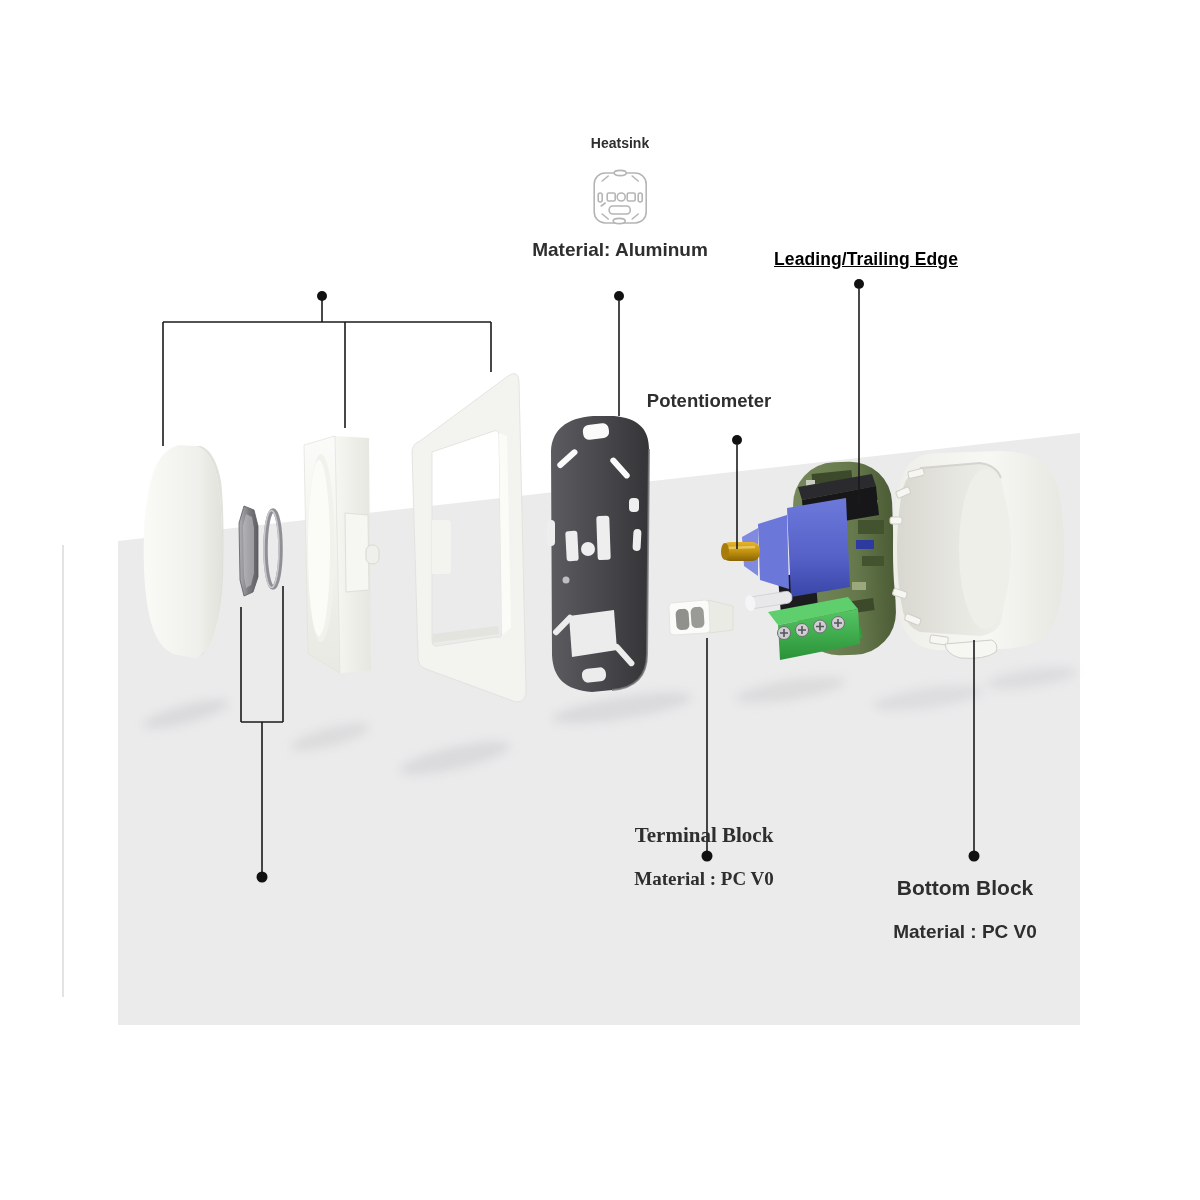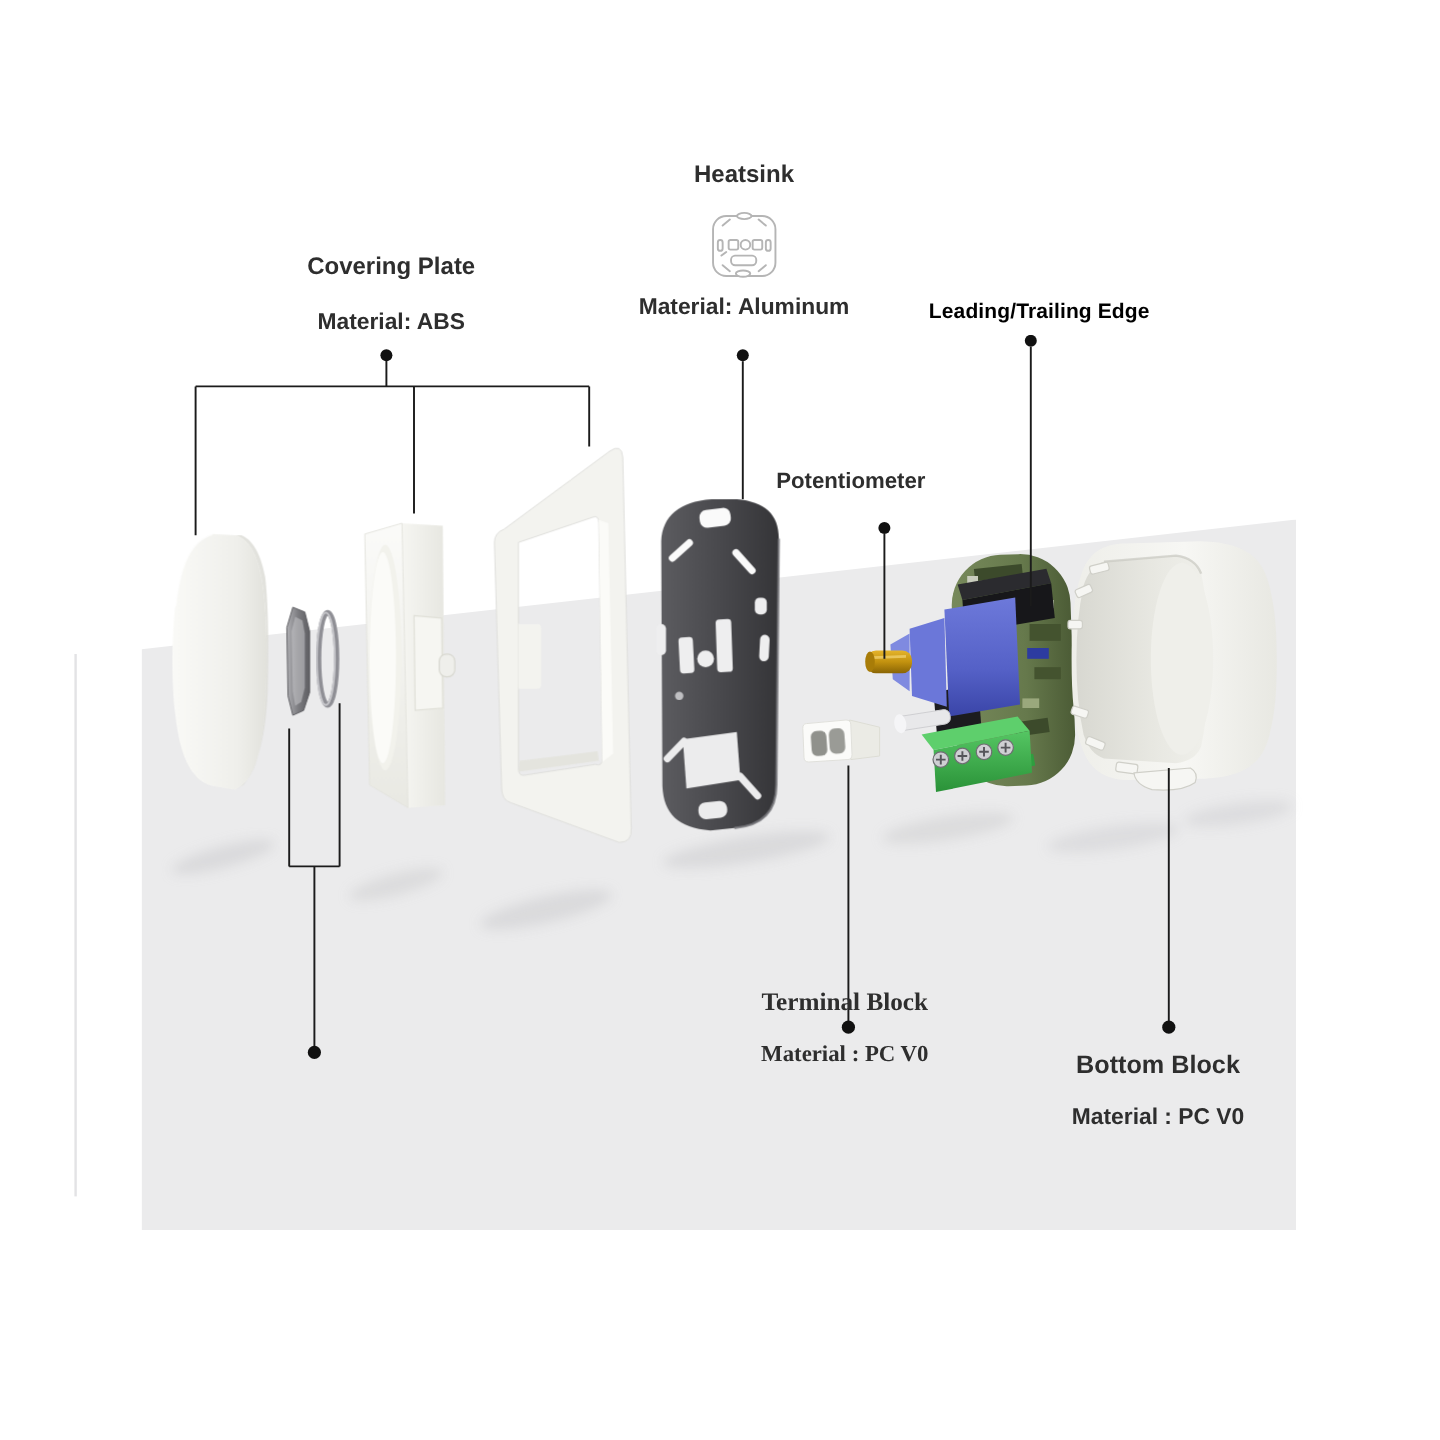--- a/index.html
+++ b/index.html
@@ -15,25 +15,25 @@
   }
   .backdrop-edge-line{
     position:absolute;left:62px;top:545px;width:2px;height:452px;
     background:#e3e3e5;
   }
   svg.scene{position:absolute;left:0;top:0;}
   .label{
     position:absolute;transform:translateX(-50%);
     text-align:center;color:#2e2e2e;font-weight:700;white-space:nowrap;
   }
-  .label .l1{font-size:20px;line-height:1.15;}
+  .label .l1{font-size:14px;line-height:1.15;}
   .label .l2{font-size:19px;line-height:1.15;}
   .lbl-covering .l2{margin-top:24px;}
   .lbl-heatsink .icon-wrap{margin:14px auto 10px auto;width:62px;height:64px;}
-  .lbl-lt{font-size:17.5px;color:#000;letter-spacing:0.1px;}
+  .lbl-lt{font-size:17.5px;color:#000;letter-spacing:0.1px;text-decoration:underline;}
   .lbl-pot{font-size:18.5px;}
   .lbl-washer .l1{font-size:23px;letter-spacing:0.3px;}
   .lbl-washer .l2{font-size:23px;margin-top:7px;letter-spacing:0.3px;}
   .lbl-terminal .l1,.lbl-bottomcase .l1{font-size:21px;}
   .lbl-terminal .l2,.lbl-bottomcase .l2{font-size:19px;margin-top:21px;}
 </style>
 </head>
 <body>
 
 <div id="stage">
@@ -254,24 +254,20 @@
       <circle cx="322" cy="296" r="5"></circle>
       <circle cx="619" cy="296" r="5"></circle>
       <circle cx="859" cy="284" r="5"></circle>
       <circle cx="737" cy="440" r="5"></circle>
       <circle cx="262" cy="877" r="5.5"></circle>
       <circle cx="707" cy="856" r="5.5"></circle>
       <circle cx="974" cy="856" r="5.5"></circle>
     </g>
   </svg>
 
-  <div class="label lbl-covering" style="left:326px;top:211px;">
-    <div class="l1">Covering Plate</div>
-    <div class="l2">Material: ABS</div>
-  </div>
 
   <div class="label lbl-heatsink" style="left:620px;top:135px;">
     <div class="l1">Heatsink</div>
     <div class="icon-wrap">
       <svg width="62" height="64" viewBox="0 0 62 64" fill="none" stroke="#b5b5b5" stroke-width="1.6" stroke-linecap="round">
         <rect x="5" y="8" width="52" height="50" rx="11"></rect>
         <ellipse cx="31" cy="8" rx="6" ry="2.6" fill="#ffffff"></ellipse>
         <path d="M13 16 L19 11 M43 11 L49 16"></path>
         <path d="M13 49 L19 54 M43 54 L49 49"></path>
         <rect x="9" y="28" width="4" height="9" rx="2"></rect>

